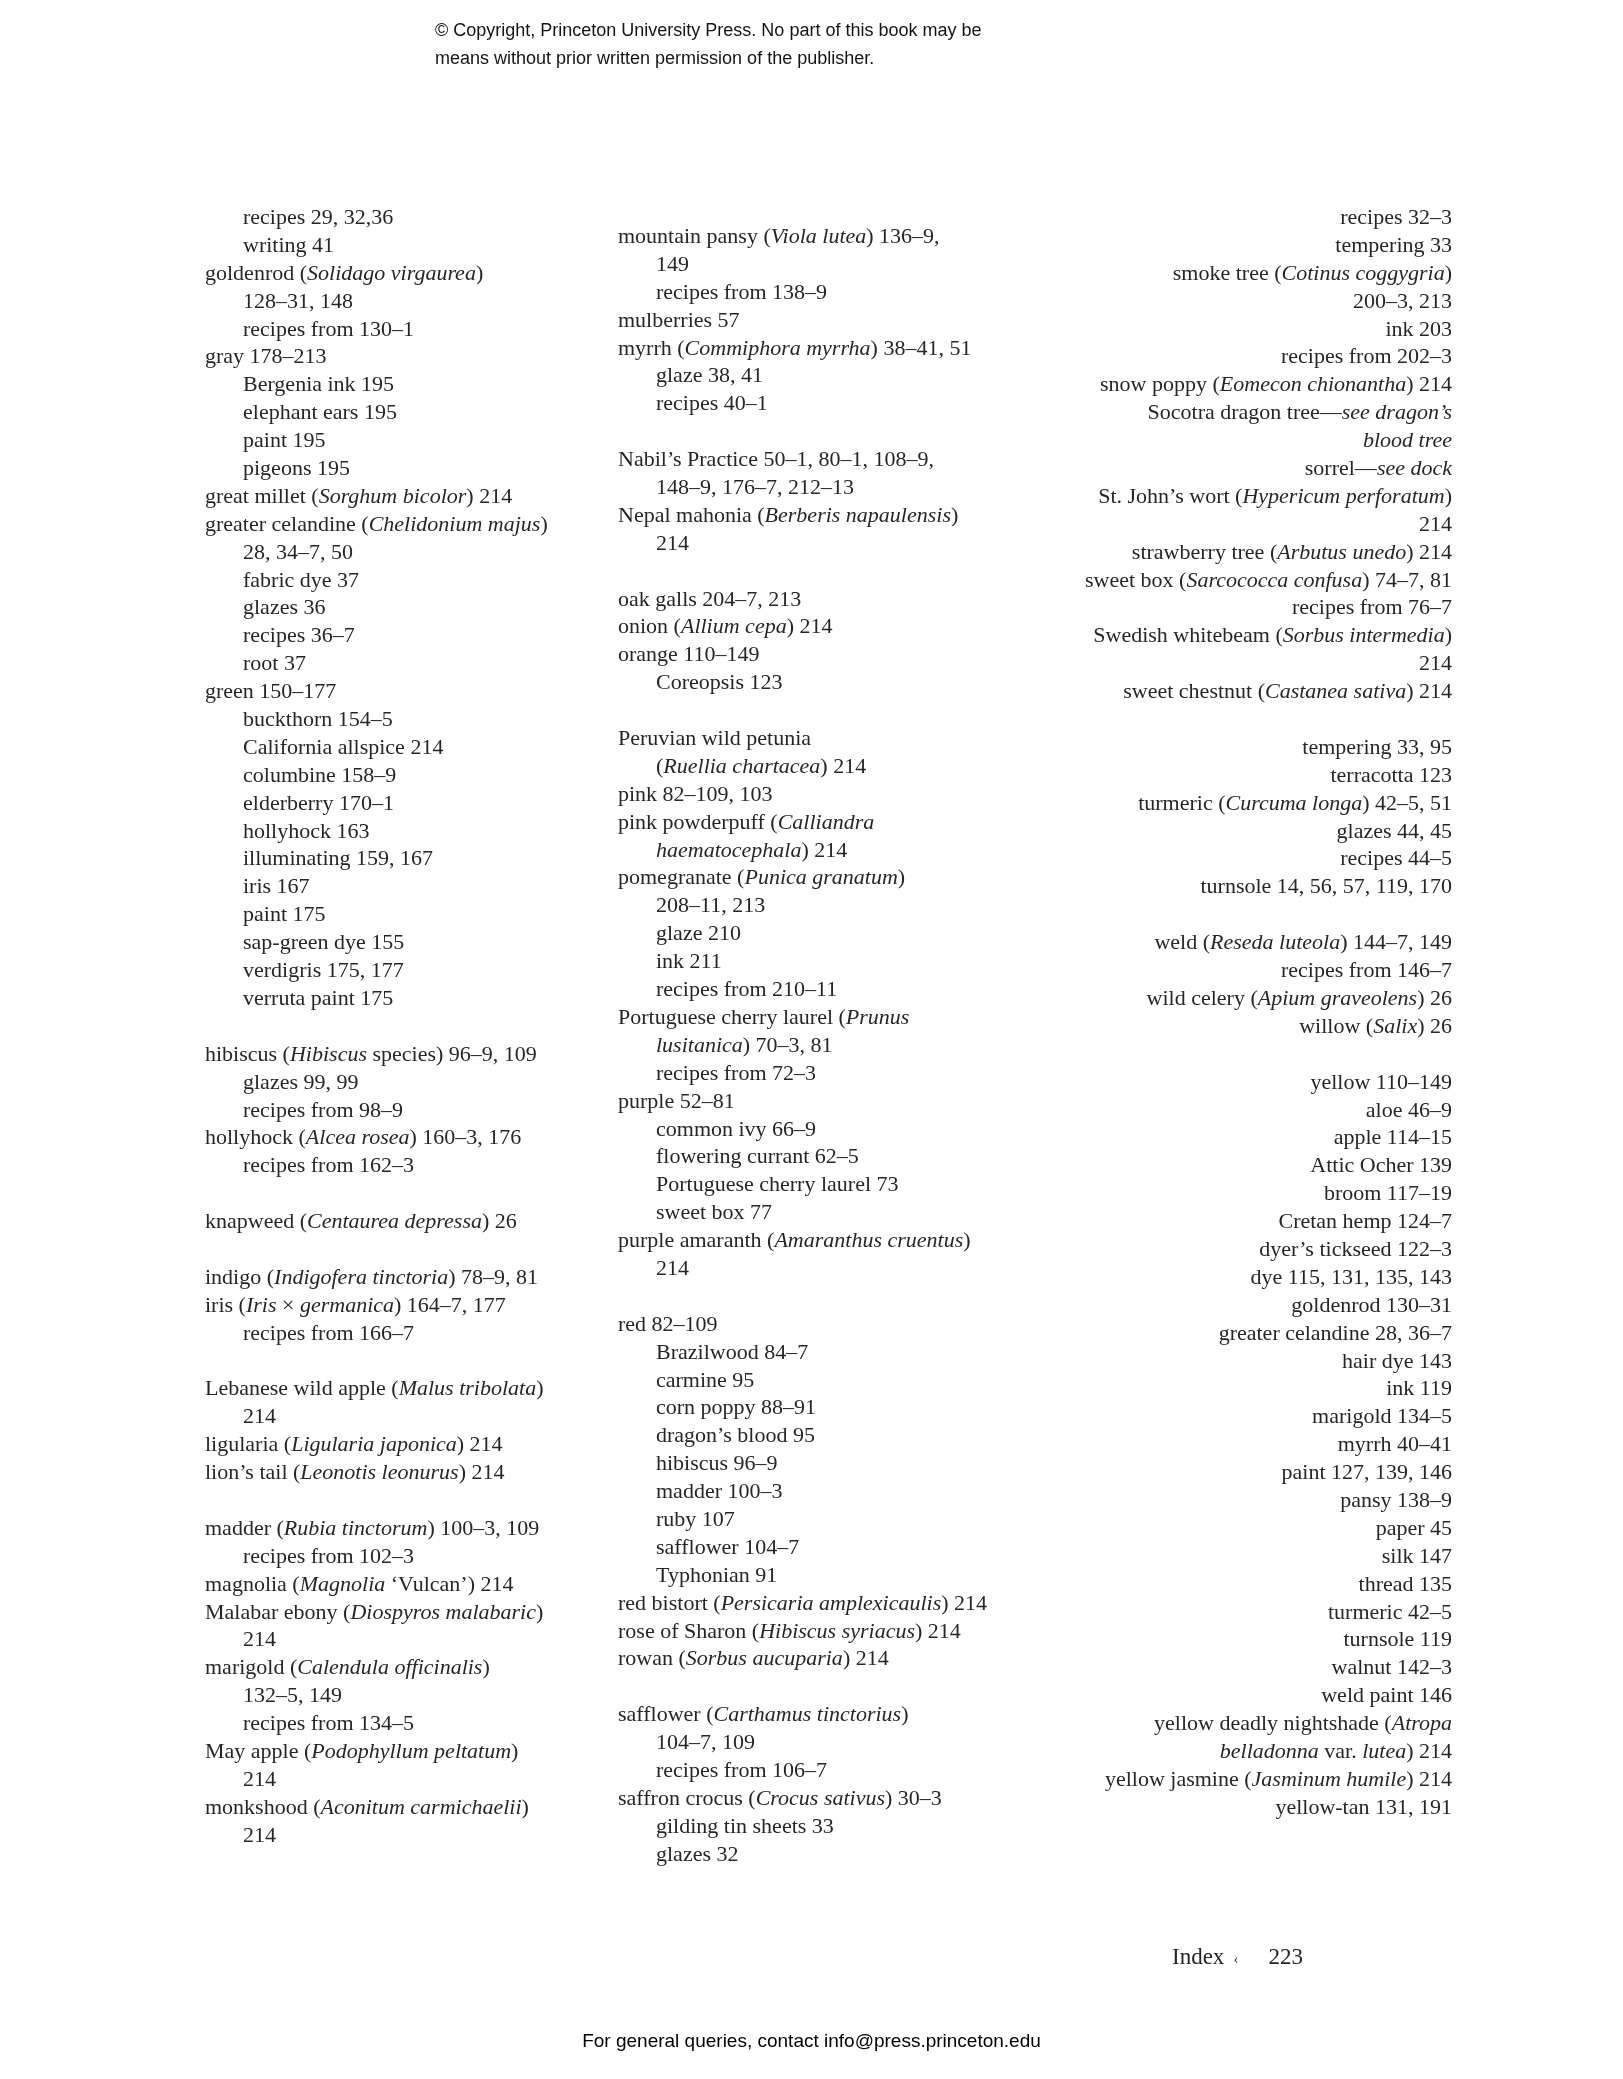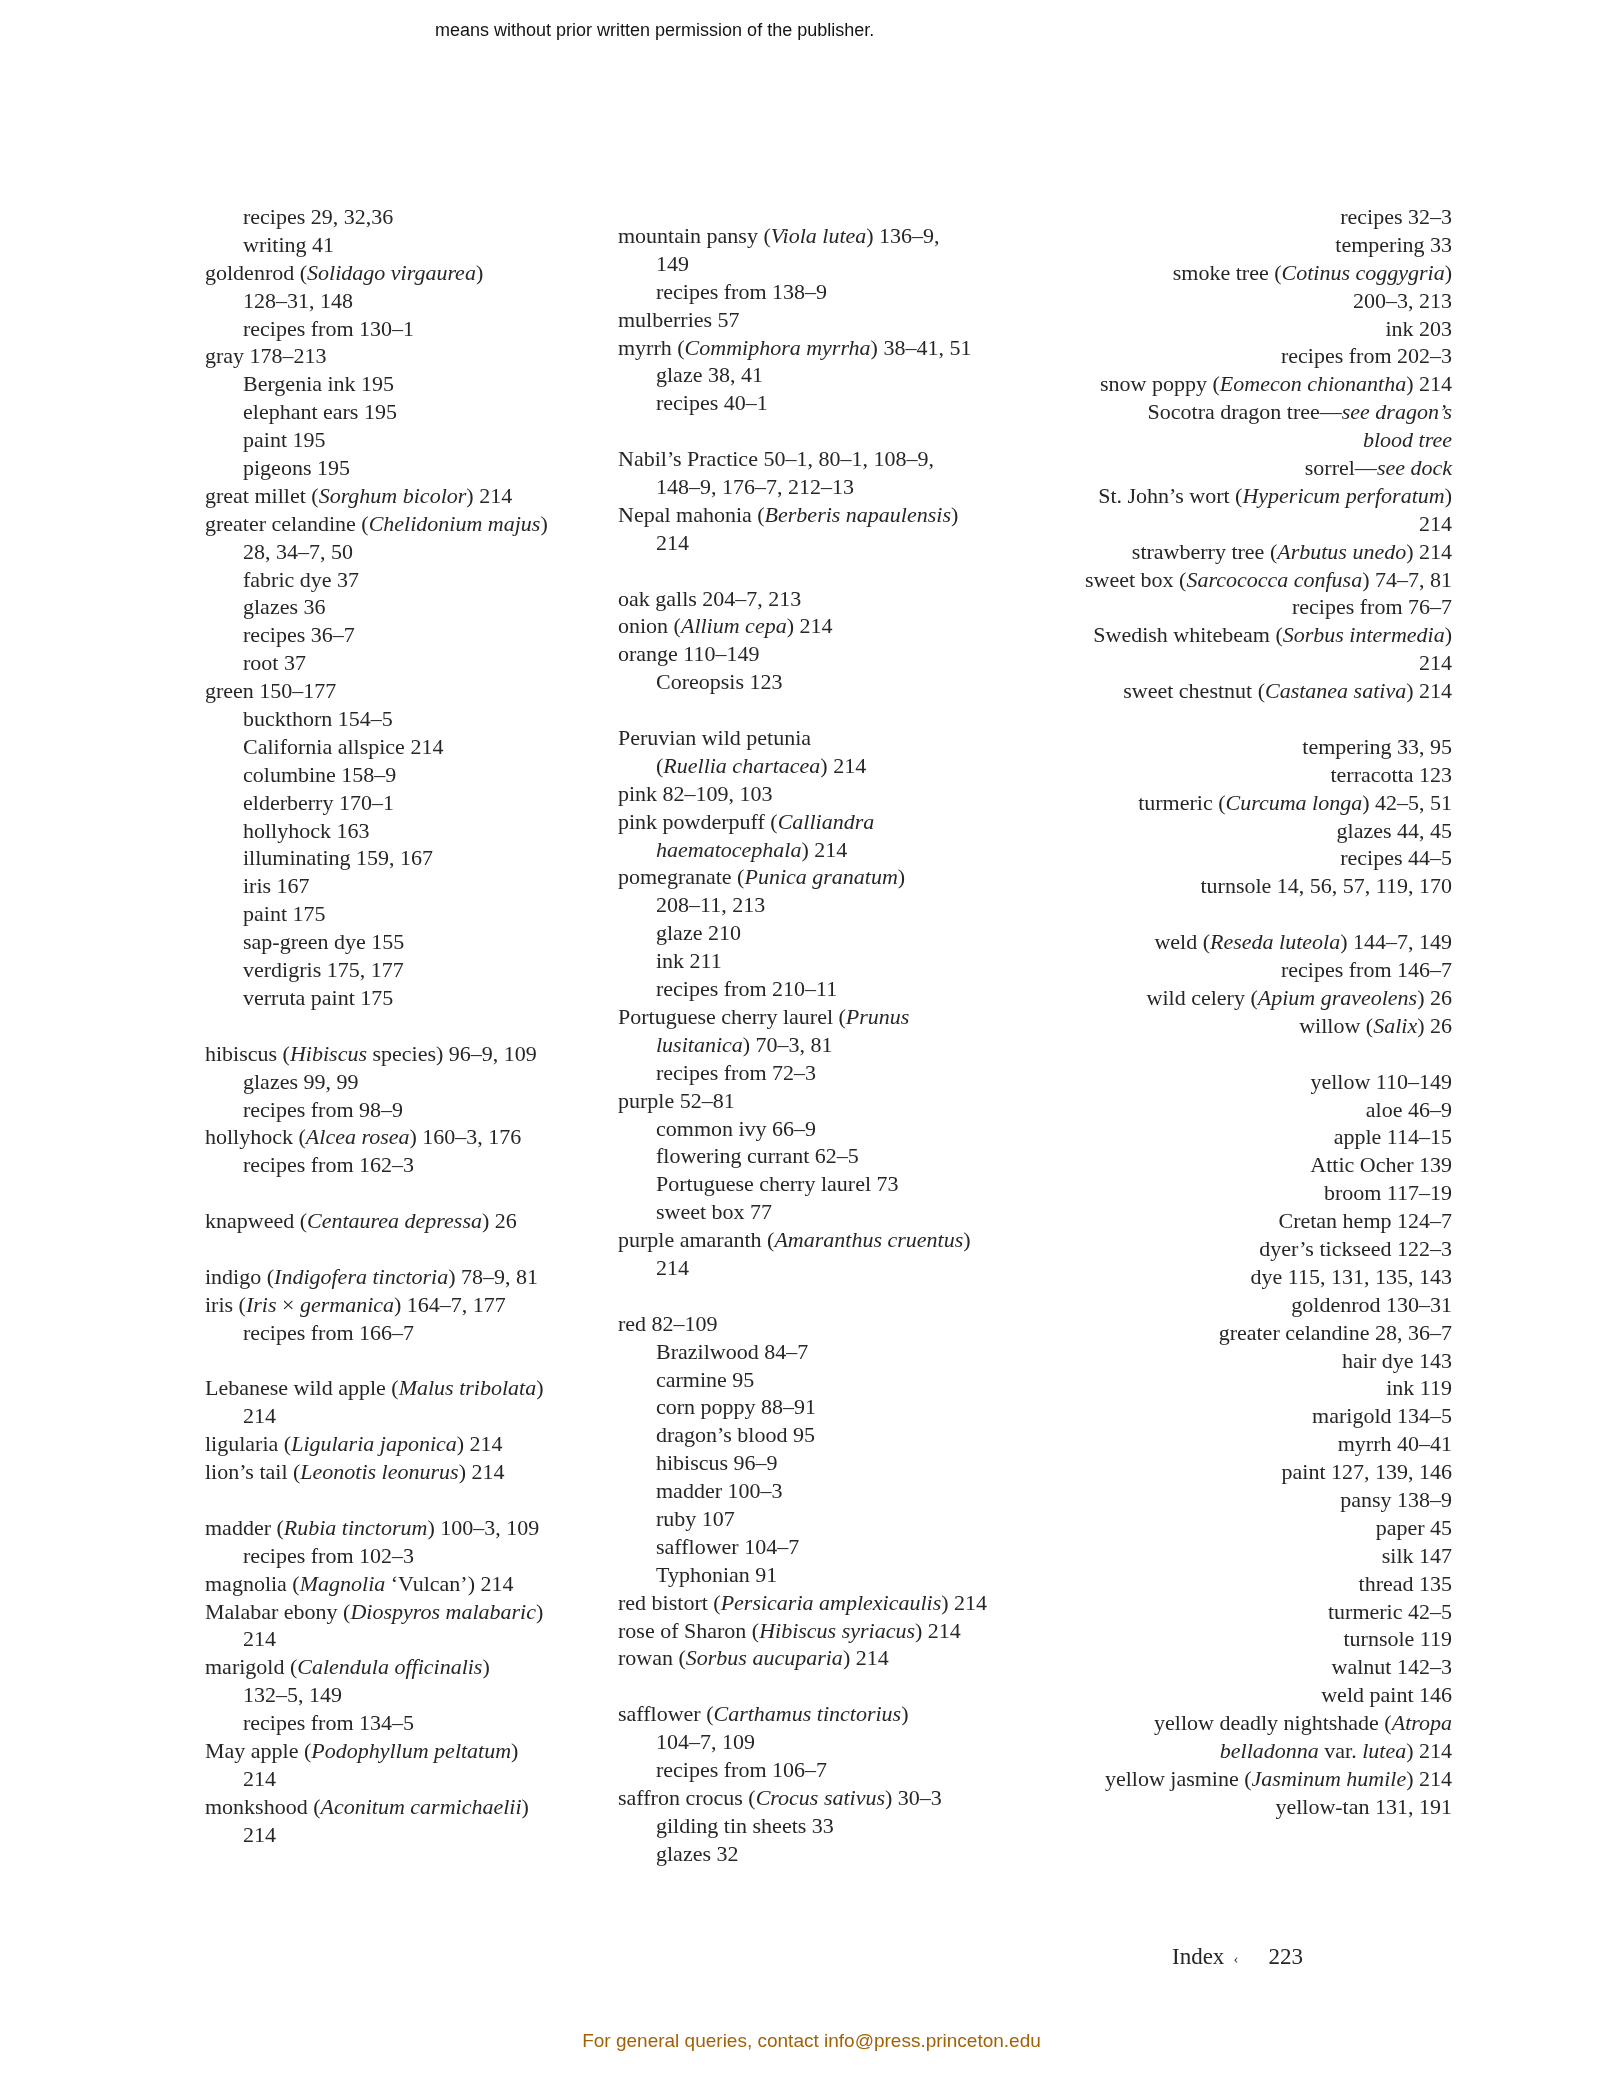--- a/index.html
+++ b/index.html
@@ -23,29 +23,30 @@
   .index-col .line.ind { padding-left:38px; }
   .folio {
     position:absolute; left:1156px; top:1944px;
     font-size:23px; color:#262626;
     display:flex; align-items:baseline;margin-left:16px;
   }
   .folio .marker { font-size:15px; margin-left:9px; color:#3a3a3a; }
   .folio .pagenum { margin-left:30px; }
   .contact {
     position:absolute; left:0; top:2030px; width:1623px; text-align:center;
-    font-family:"Liberation Sans", sans-serif; font-size:19px; color:#a16207;
+    font-family:"Liberation Sans", sans-serif; font-size:19px; color:#000000;
   }
 </style>
 </head>
 <body>
 
 <div class="page">
 
   <div class="copyright">
+    <div>© Copyright, Princeton University Press. No part of this book may be</div>
     <div>means without prior written permission of the publisher.</div>
   </div>
 
   <div class="index-col" id="col1">
       <div class="line ind"><span>recipes 29, 32,36</span></div>
       <div class="line ind"><span>writing 41</span></div>
       <div class="line"><span>goldenrod (</span><i>Solidago virgaurea</i><span>)</span></div>
       <div class="line ind"><span>128–31, 148</span></div>
       <div class="line ind"><span>recipes from 130–1</span></div>
       <div class="line"><span>gray 178–213</span></div>

